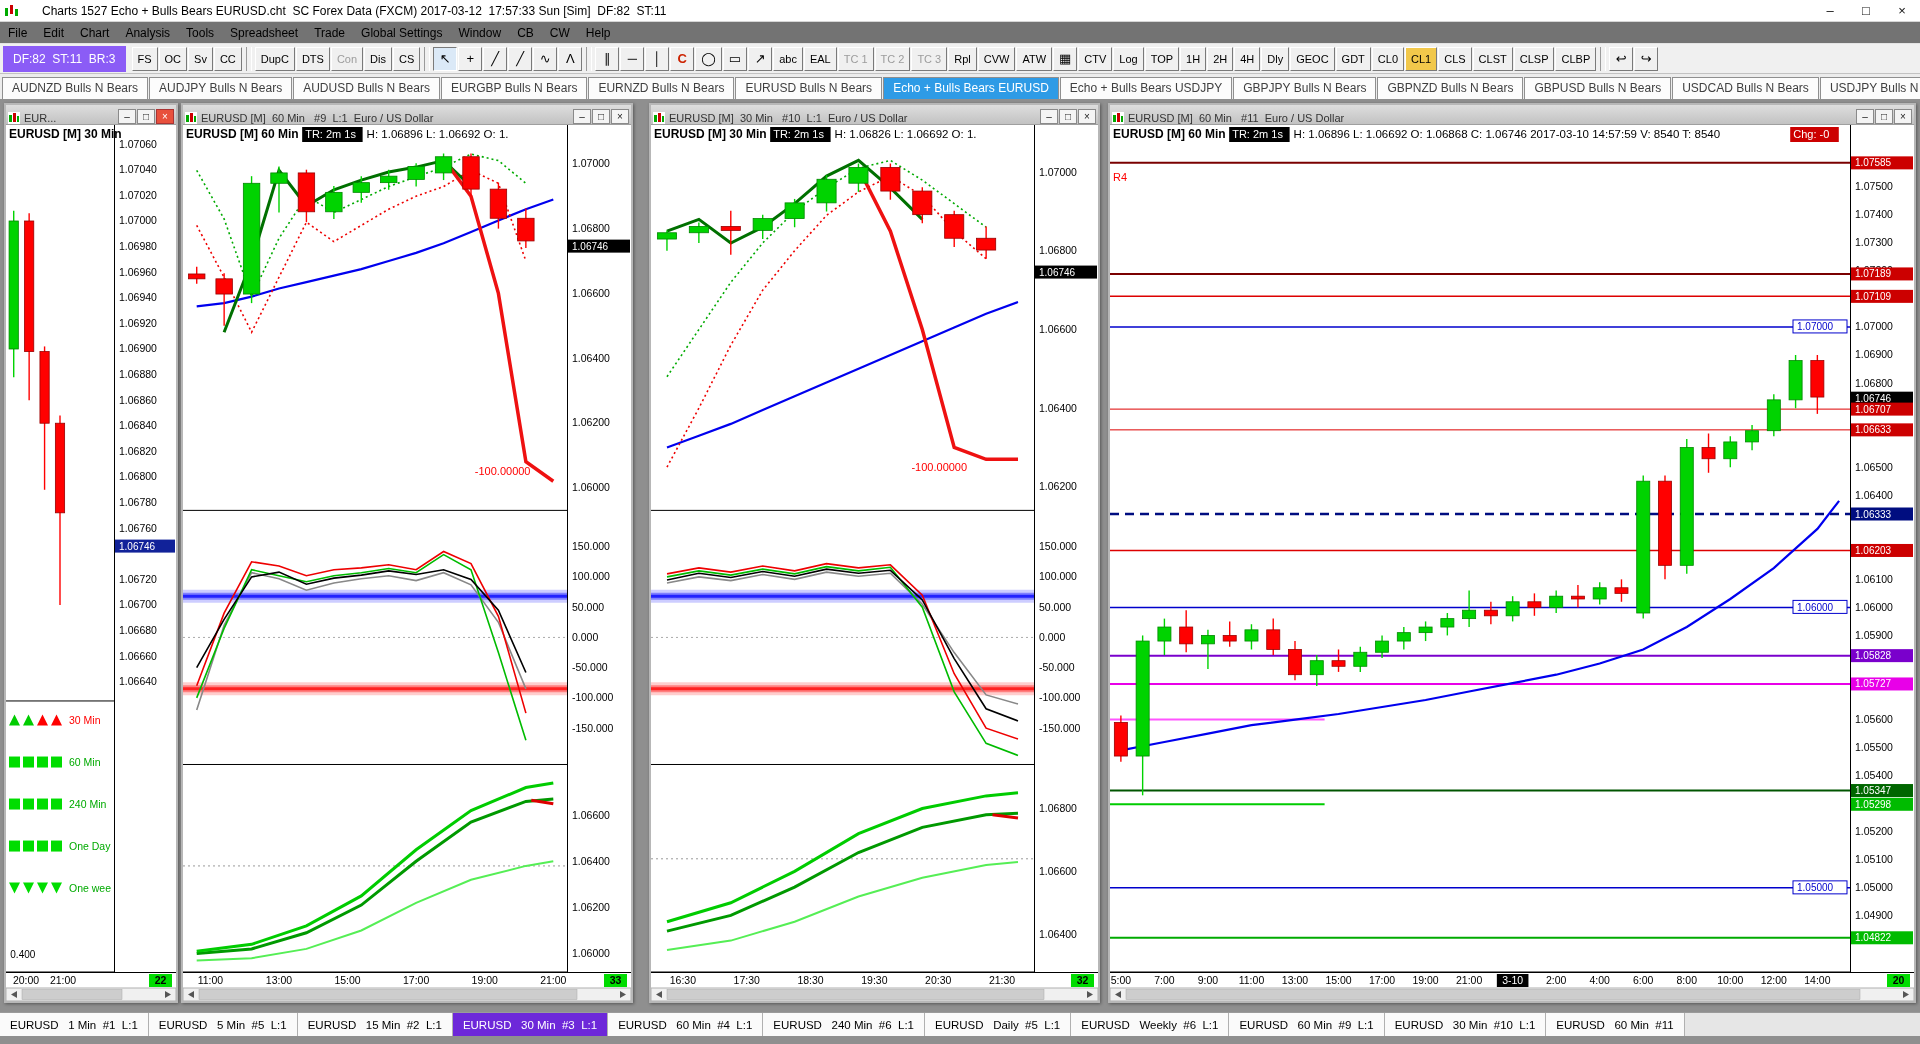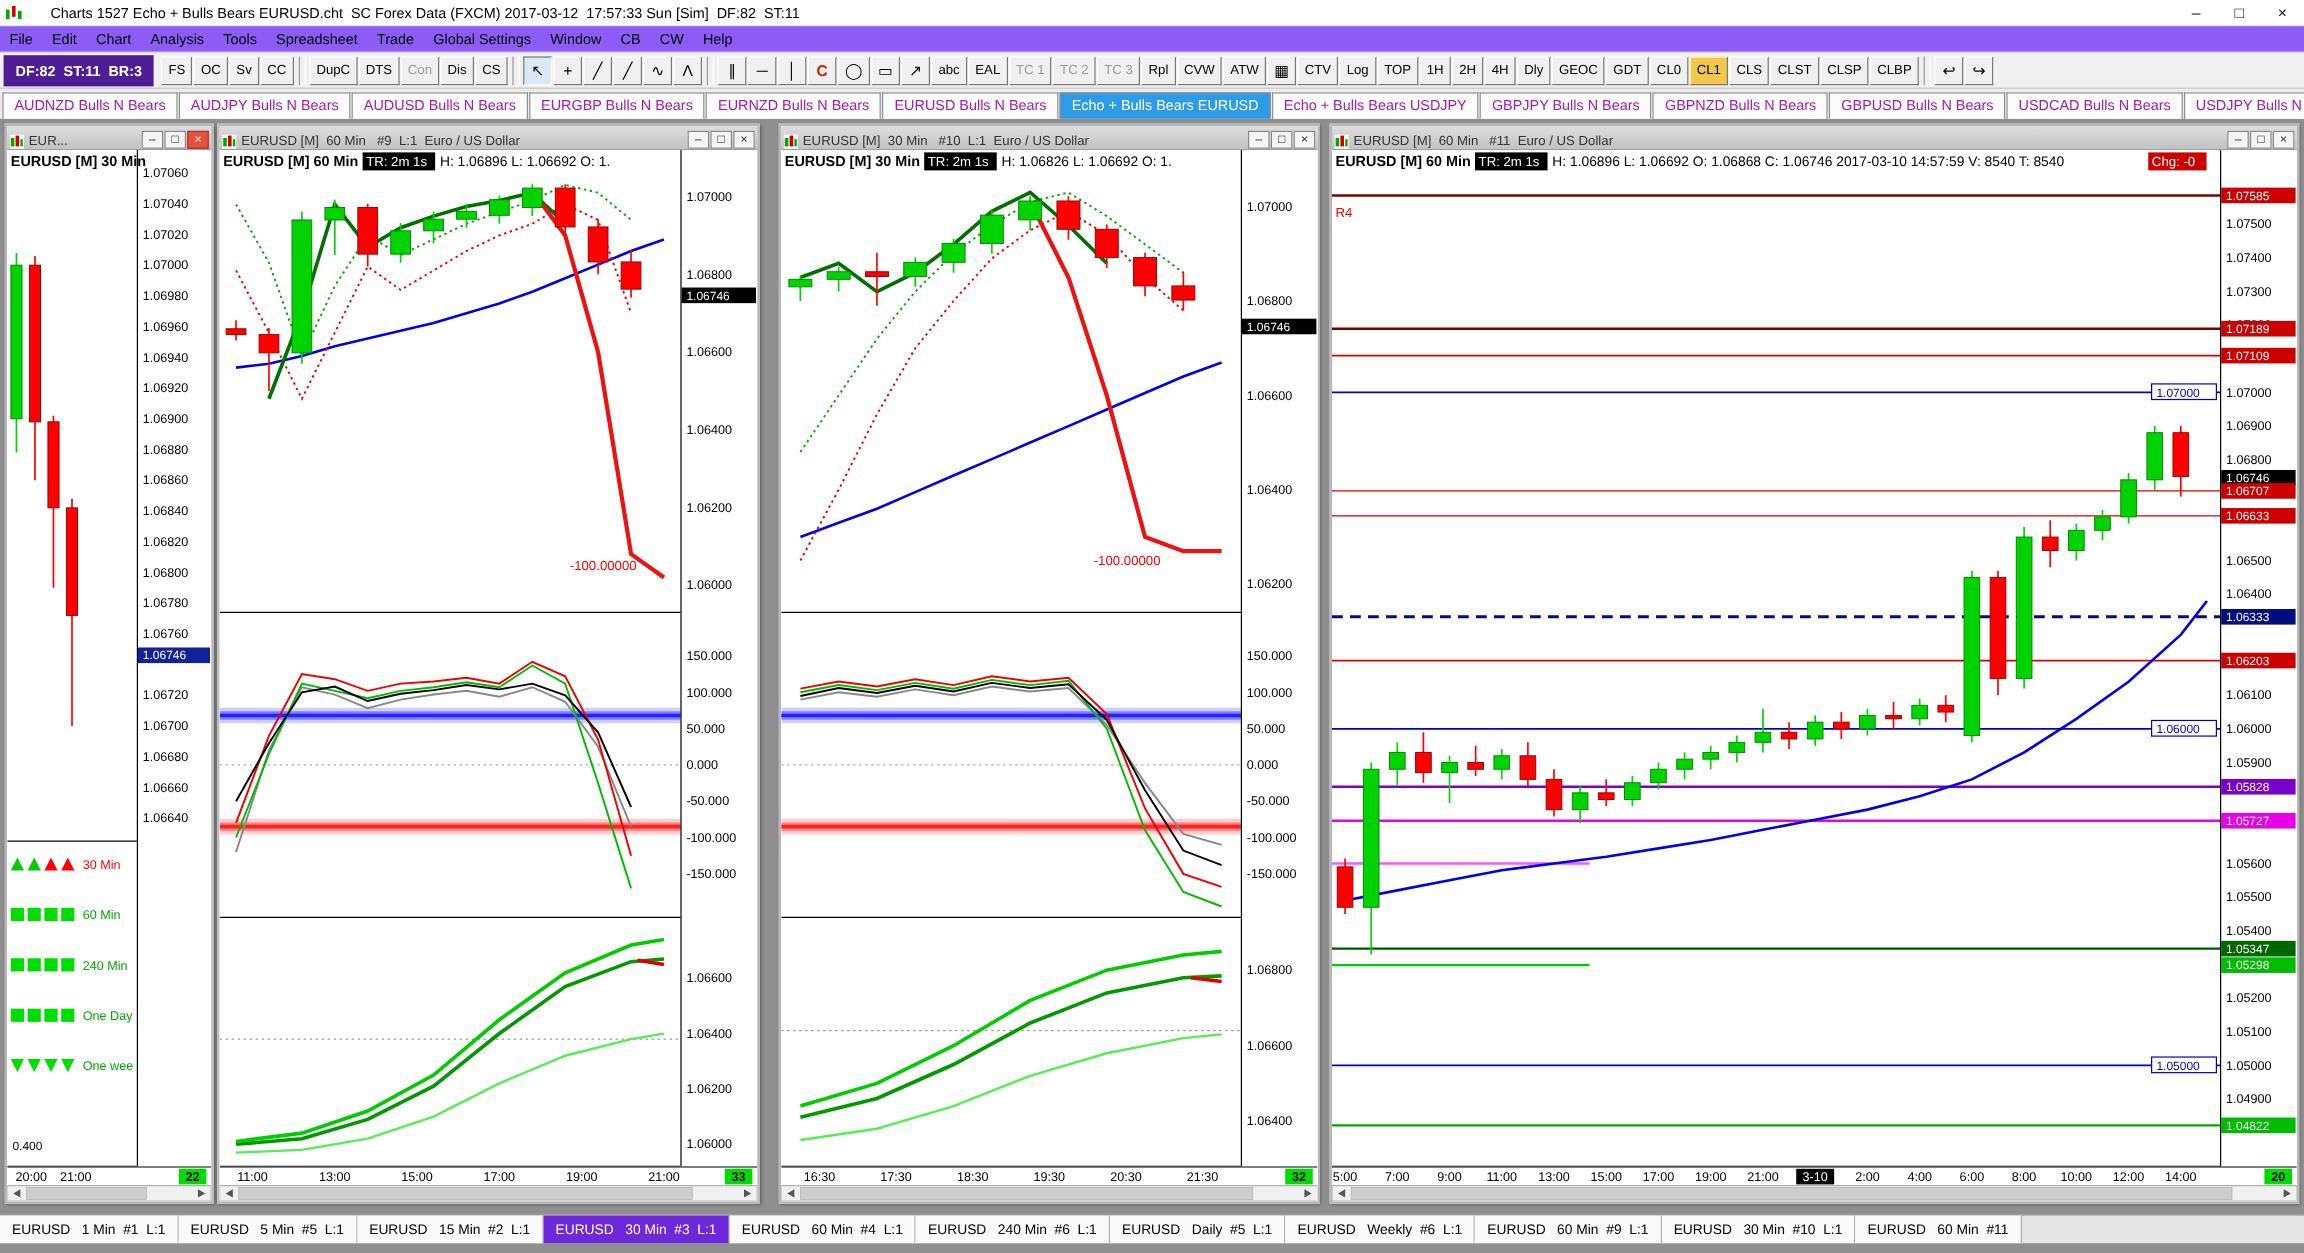--- a/index.html
+++ b/index.html
@@ -6,36 +6,36 @@
 html,body{width:1920px;height:1044px;overflow:hidden}
 body{font-family:"Liberation Sans",sans-serif;background:#8f8f8f;font-size:12px}
 svg{display:block}
 
 .titlebar{height:22px;background:#ffffff;display:flex;align-items:center;padding:0 0 0 4px;border-bottom:1px solid #d6d6d6}
 .titlebar .t{font-size:12px;margin-left:22px;white-space:pre;color:#000}
 .app-icon{flex:0 0 auto}
 .winctl{margin-left:auto;display:flex;height:22px}
 .winctl span{width:36px;text-align:center;line-height:22px;font-size:13px;color:#111}
 
-.menubar{height:22px;background:#8b5cf6;display:flex;align-items:center;border-bottom:1px solid #e3e3e3}
+.menubar{height:22px;background:#737373;display:flex;align-items:center;border-bottom:1px solid #e3e3e3}
 .menu-item{padding:0 8px;font-size:12px;color:#000;white-space:pre}
 
 .toolbar{height:30px;background:#f0f0f0;display:flex;align-items:center;padding:0 3px;border-bottom:1px solid #c2c2c2}
-.statusbox{background:#4c1d95;color:#fff;font-weight:bold;font-size:12px;height:26px;line-height:26px;padding:0 10px;margin-right:6px;white-space:pre}
+.statusbox{background:#8b5cf6;color:#fff;font-weight:normal;font-size:12px;height:26px;line-height:26px;padding:0 10px;margin-right:6px;white-space:pre}
 #toolbar-buttons{display:flex;}
 .tbtn{height:24px;min-width:23px;padding:0 5px;background:#f0f0f0;border:1px solid;border-color:#ffffff #7a7a7a #7a7a7a #ffffff;font-size:11px;line-height:22px;text-align:center;margin-right:1px;white-space:pre;color:#000}
 .tbtn.icon{font-size:13px;min-width:24px}
 .tbtn.disabled{color:#9c9c9c}
 .tbtn.pressed{border-color:#7a7a7a #ffffff #ffffff #7a7a7a;background:#dbe9f7}
 .tbtn.hl{background:#f2c84b}
 .tbtn.red{color:#cc2200;font-weight:bold}
 .tsep{width:6px;height:24px;border-left:1px solid #9a9a9a;border-right:1px solid #ffffff;margin:0 3px}
 
 .doctabs{height:26px;background:#ececec;display:flex;align-items:flex-end;padding:2px 2px 0 2px;border-bottom:1px solid #8f8f8f;gap:1px}
-.dtab{font-size:12px;padding:3px 9px 4px 9px;background:#fcfcfc;border:1px solid #8f8f8f;border-bottom:none;white-space:nowrap;color:#a21caf}
+.dtab{font-size:12px;padding:3px 9px 4px 9px;background:#fcfcfc;border:1px solid #8f8f8f;border-bottom:none;white-space:nowrap;color:#404040}
 .dtab.active{background:#2e9be6;color:#ffffff}
 
 .mdi{position:relative;height:912px;background:#8f8f8f;overflow:hidden}
 .cwin{position:absolute;background:#ffffff;border:2px solid #b7b7b7;box-shadow:1px 1px 3px rgba(0,0,0,.4)}
 .cwin-title{height:20px;background:linear-gradient(#dedede,#c2c2c2);display:flex;align-items:flex-end;padding:0 2px;font-size:11px;color:#333;border-bottom:1px solid #9f9f9f}
 .cwin-title .txt{margin-left:4px;white-space:pre;overflow:hidden;flex:1}
 .cwin-icon{flex:0 0 auto}
 .cbtn{width:18px;height:15px;border:1px solid #8a8a8a;background:#f4f4f4;font-size:10px;line-height:13px;text-align:center;margin-left:1px;color:#222}
 .cbtn.red{background:#e8503c;color:#fff;border-color:#a33}
 .cwin-body{position:absolute;top:20px;left:0;right:0;bottom:0;background:#fff;overflow:hidden}

